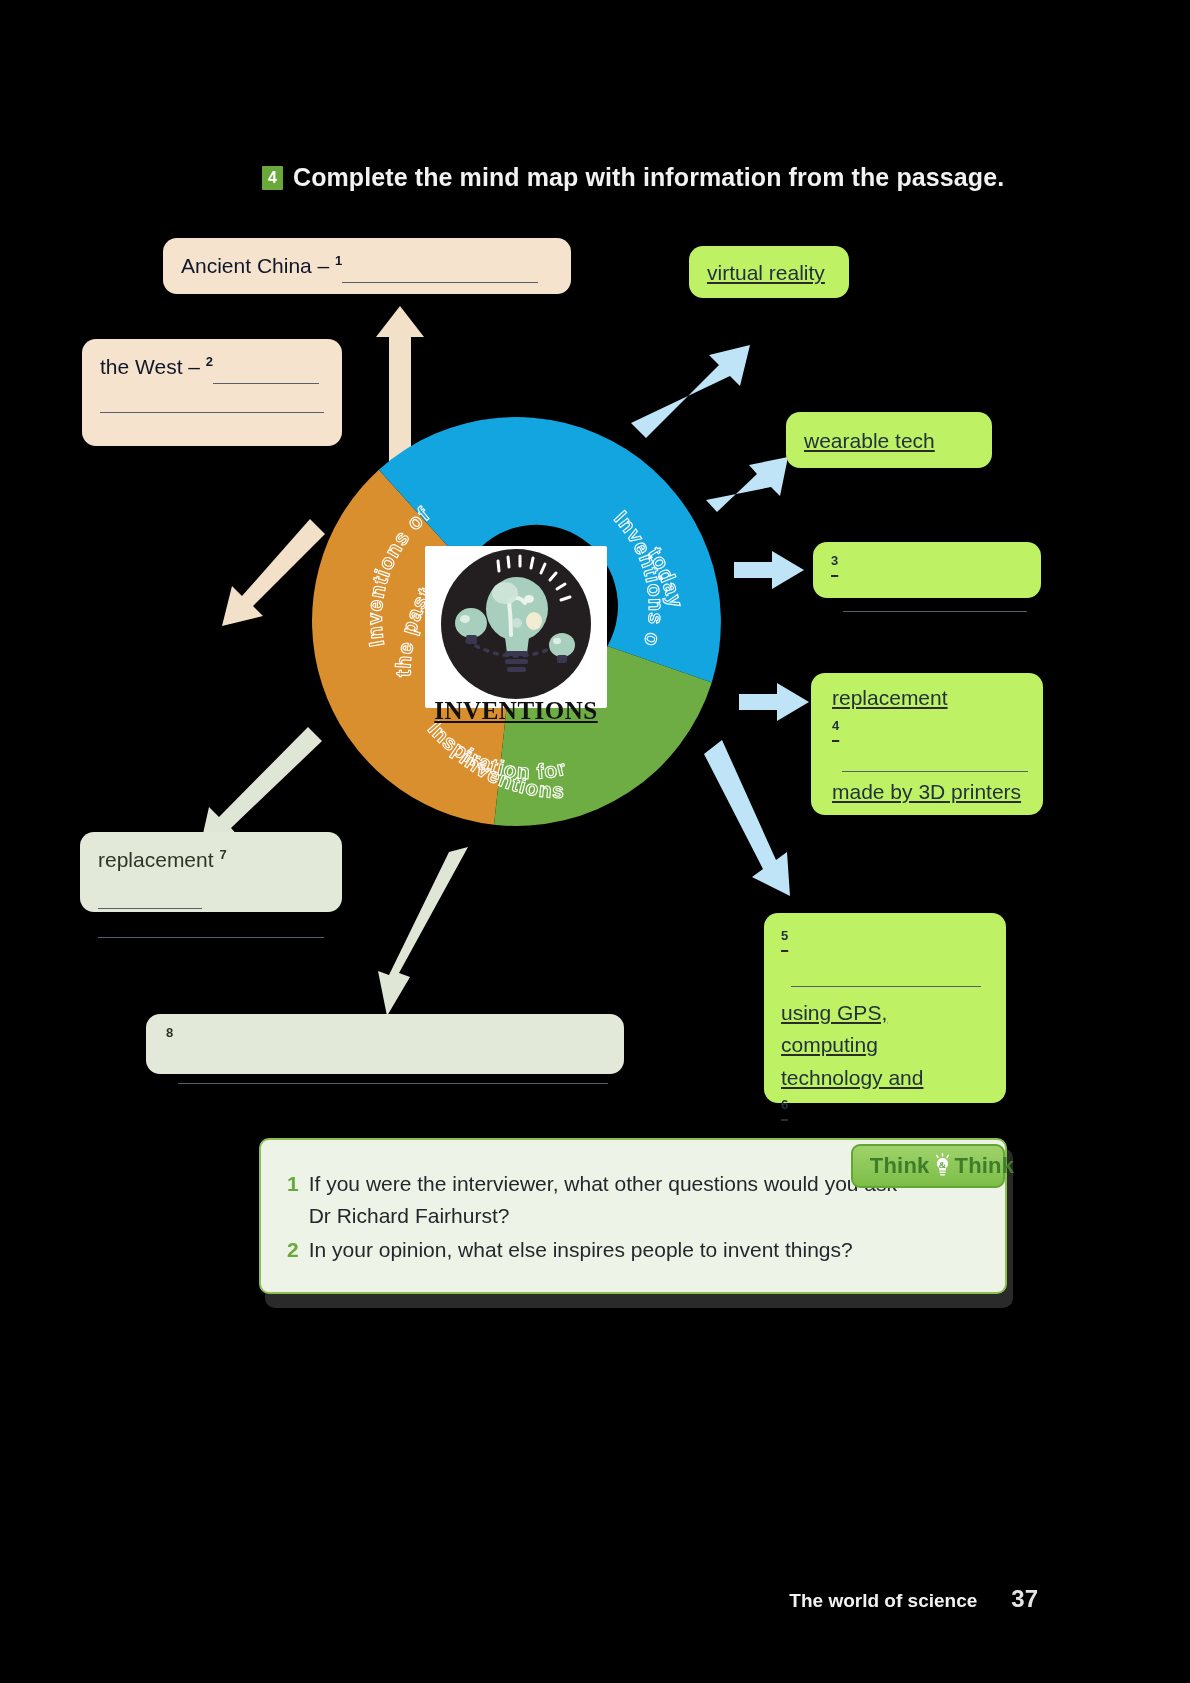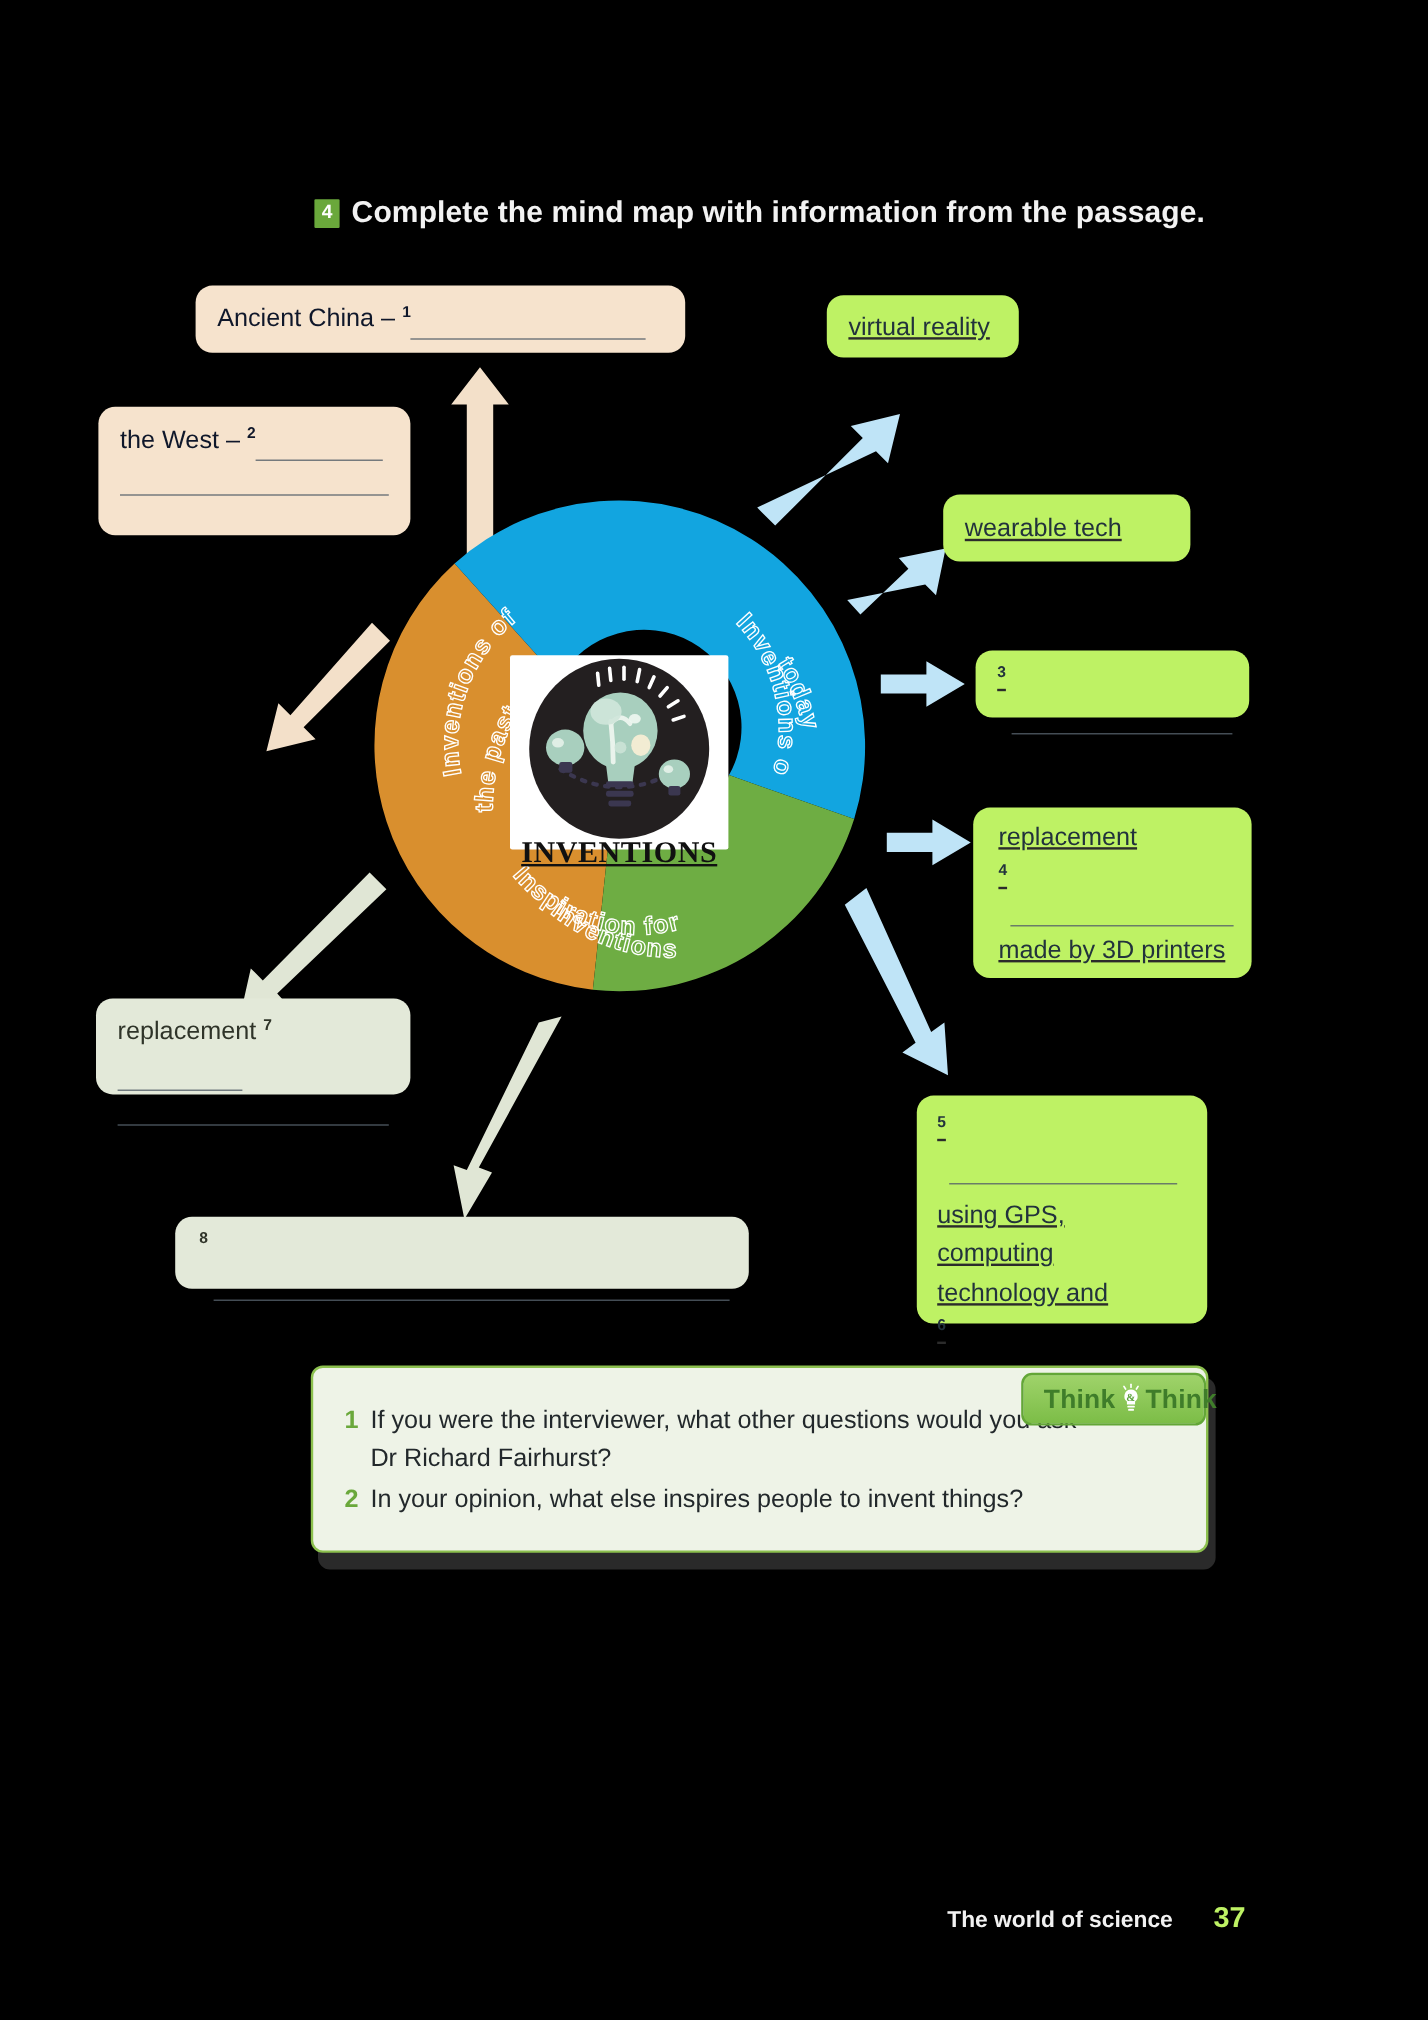--- a/index.html
+++ b/index.html
@@ -99,21 +99,21 @@
   }
   .ts-bulb{width:19px;height:26px;position:relative;}
 
   
   .footer{
     position:absolute;left:0;top:1585px;width:1190px;
     display:flex;justify-content:flex-end;align-items:baseline;gap:34px;
     padding-right:152px;box-sizing:border-box;
   }
   .footer .ft{font-size:19px;font-weight:bold;color:#f2f2f2;}
-  .footer .pg{font-size:24px;font-weight:bold;color:#bef264;}
+  .footer .pg{font-size:24px;font-weight:bold;color:#e5e5e5;}
 </style>
 </head>
 <body>
 
 <div class="page">
 
   <div class="heading">
     <div class="num-badge">4</div>
     <div class="heading-text">Complete the mind map with information from the passage.</div>
   </div>

